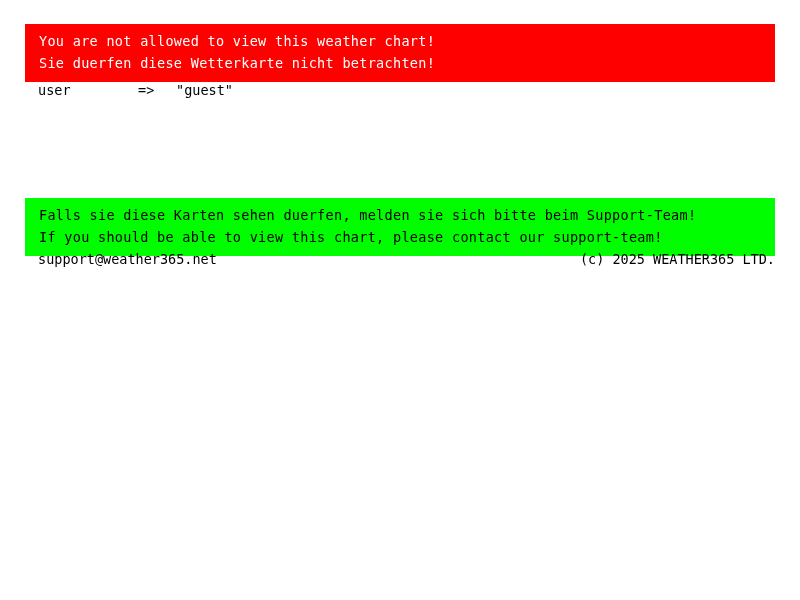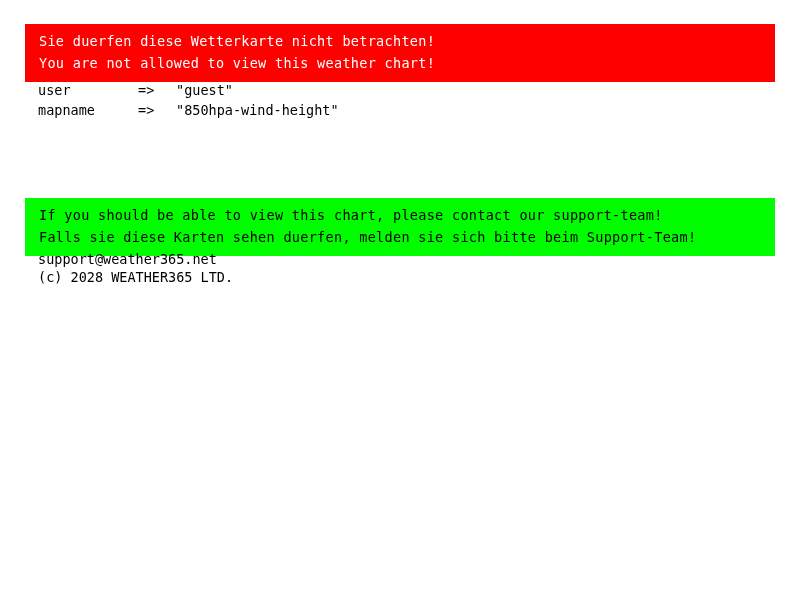--- a/index.html
+++ b/index.html
@@ -63,51 +63,45 @@
   .footer {
     position: absolute;
     top: 250px;
     left: 38px;
     width: 737px;
     display: flex;
     justify-content: space-between;
     font-size: 13.5px;
     line-height: 18px;
     white-space: pre;
-    flex-direction: column;
   }
 </style>
 </head>
 <body>
 
 <div class="page">
 
   <div class="banner banner-error">
+    <div>You are not allowed to view this weather chart!</div>
     <div>Sie duerfen diese Wetterkarte nicht betrachten!</div>
-    <div>You are not allowed to view this weather chart!</div>
   </div>
 
   <table class="params">
     <tbody>
       <tr>
         <td class="col-key">user</td>
         <td class="col-arrow">=&gt;</td>
         <td>"guest"</td>
       </tr>
-      <tr>
-        <td class="col-key">mapname</td>
-        <td class="col-arrow">=&gt;</td>
-        <td>"850hpa-wind-height"</td>
-      </tr>
     </tbody>
   </table>
 
   <div class="banner banner-ok">
+    <div>Falls sie diese Karten sehen duerfen, melden sie sich bitte beim Support-Team!</div>
     <div>If you should be able to view this chart, please contact our support-team!</div>
-    <div>Falls sie diese Karten sehen duerfen, melden sie sich bitte beim Support-Team!</div>
   </div>
 
   <div class="footer">
     <span>support@weather365.net</span>
-    <span>(c) 2028 WEATHER365 LTD.</span>
+    <span>(c) 2025 WEATHER365 LTD.</span>
   </div>
 
 </div>
 
 </body></html>

